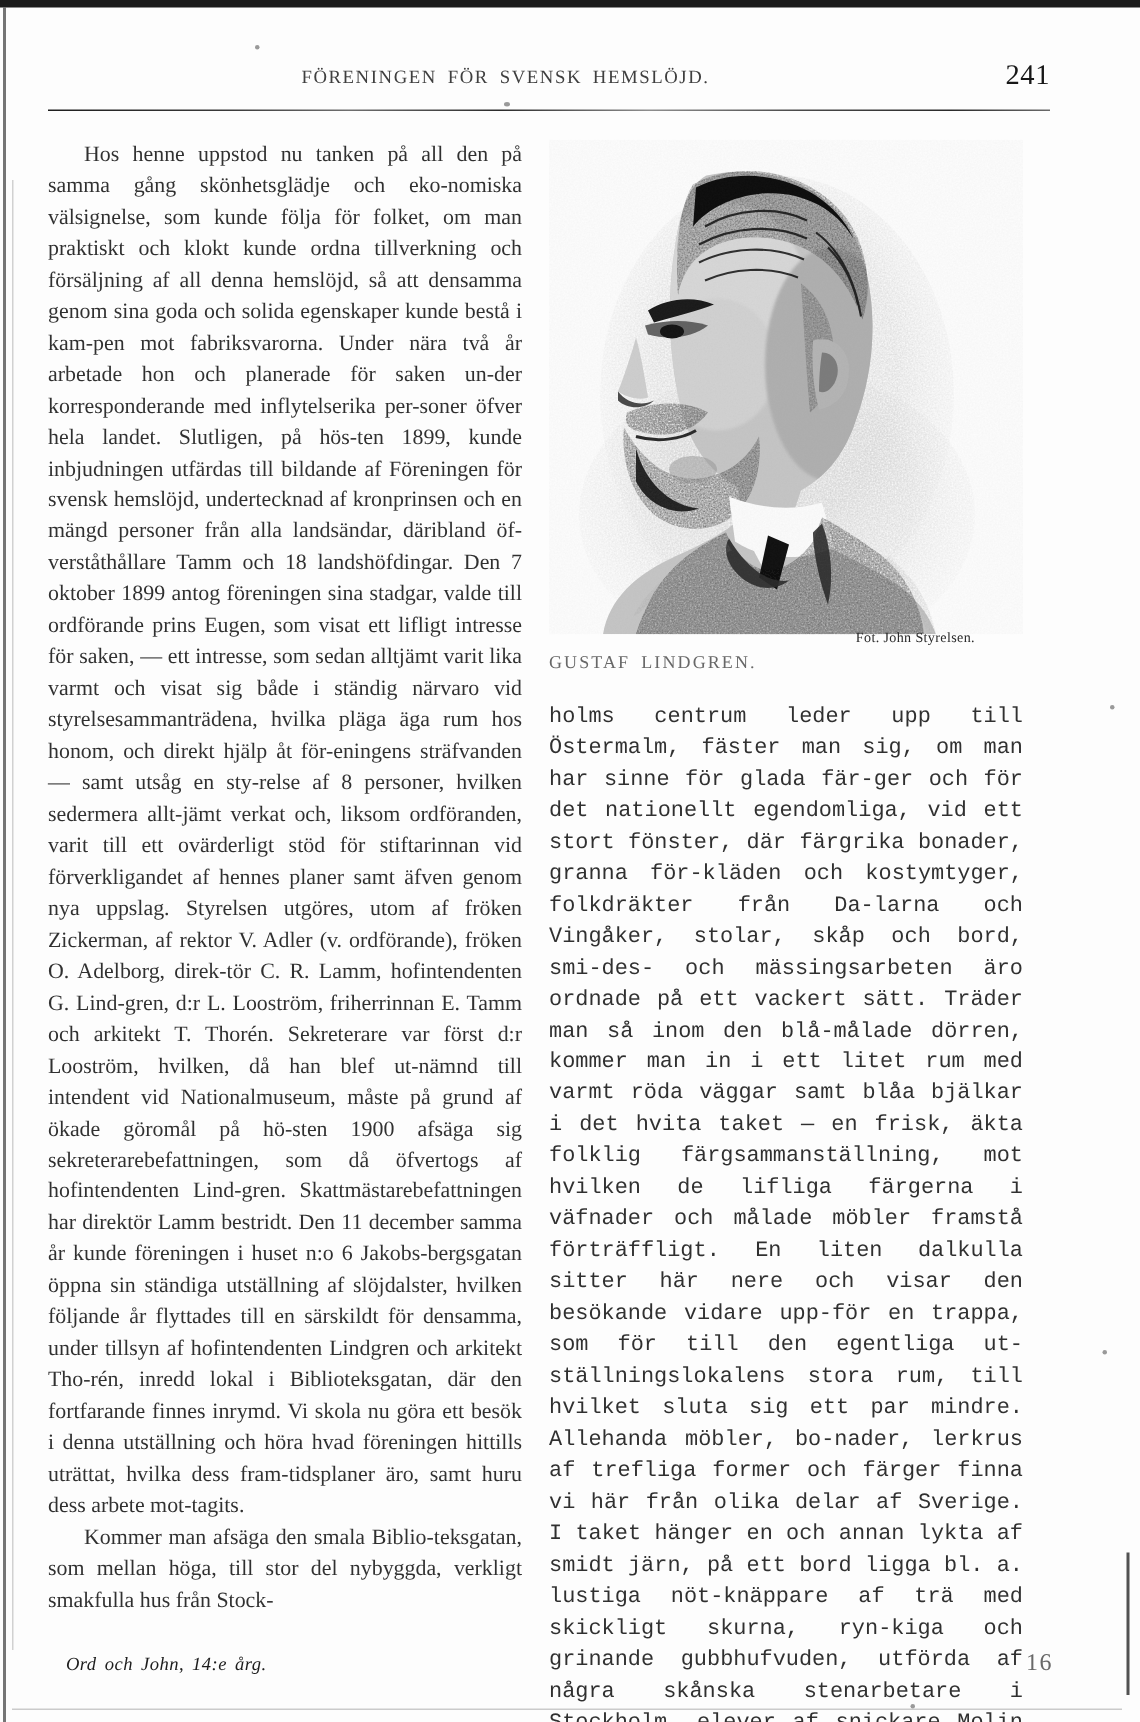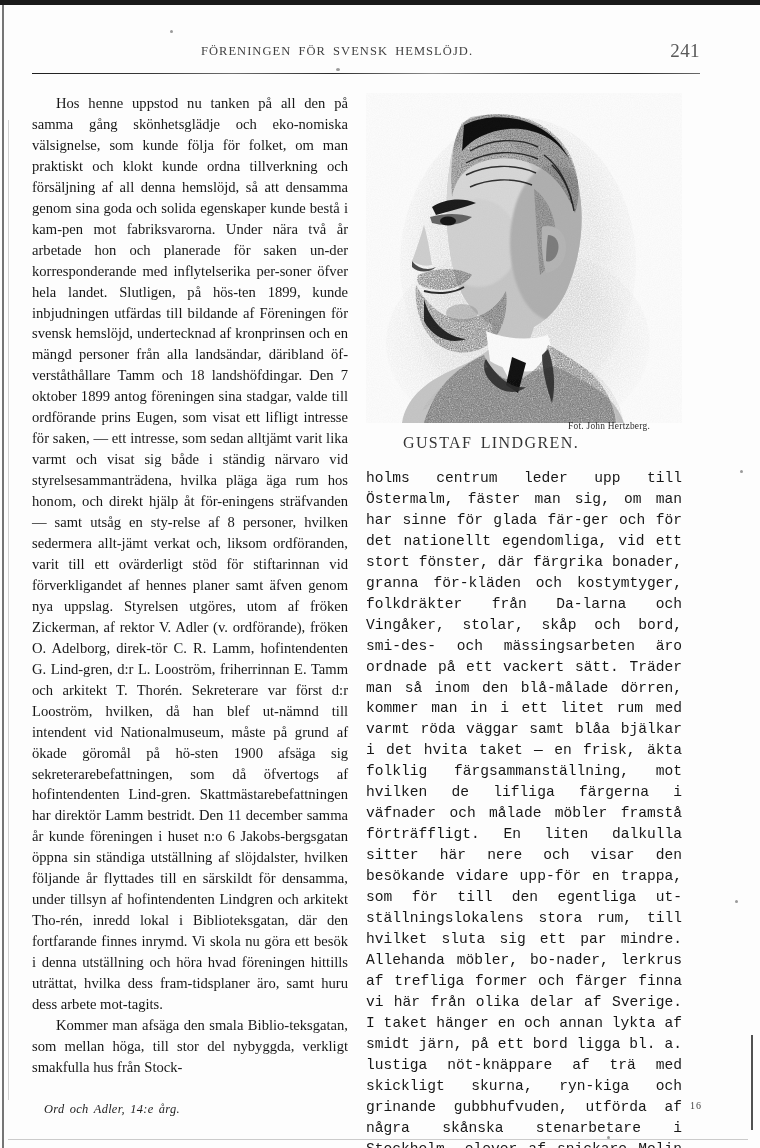--- a/index.html
+++ b/index.html
@@ -75,38 +75,38 @@
     letter-spacing: 1.05px;
     word-spacing: 3px;
     color: #0c4a6e;
     white-space: nowrap;
   }
   .runhead-folio {
     position: absolute;
     right: 0; top: -4px;
     font-size: 19px;
     letter-spacing: .4px;
-    color: #c2410c;
+    color: #0f172a;
   }
   .head-rule {
     position: absolute;
     left: 32px; top: 73px;
     width: 668px; height: 1px;
     background: linear-gradient(to right,
         #1e1e1e 0%, #3a3a3a 18%, #6f6f6f 30%,
         #2b2b2b 45%, #8e8e8e 60%, #4a4a4a 75%,
         #2a2a2a 90%, #6a6a6a 100%);
   }
 
   
   .col {
     position: absolute;
     font-size: 14.6px;
     line-height: 20.95px;
-    color: #0f172a;
+    color: #4c1d95;
     text-align: justify;
     text-justify: inter-word;
     hyphens: manual;
   }
   .col-left {
     left: 32px;
     top: 93px;
     width: 316px;
   }
   .col-right {
@@ -143,45 +143,44 @@
     text-align: right;
     font-size: 9.4px;
     letter-spacing: .25px;
     color: #2a2a2a;
   }
   .fig-caption {
     position: absolute;
     left: 366px;
     top: 434px;
     width: 250px;
-    text-align: center;
-    font-size: 16px;
+    font-size: 12px;
     letter-spacing: 1.4px;
     word-spacing: 3px;
-    color: #7f1d1d;
+    color: #ef4444;
   }
 
   
   .footer-left {
     position: absolute;
     left: 44px;
     top: 1102px;
     font-style: italic;
     font-size: 12.4px;
     letter-spacing: .3px;
     word-spacing: 2px;
     color: #1d1d1d;
   }
   .footer-sig {
     position: absolute;
     right: 58px;
     top: 1100px;
-    font-size: 10px;
+    font-size: 16px;
     letter-spacing: 1px;
-    color: #14532d;
+    color: #a16207;
   }
 </style>
 </head>
 <body>
 
 <div class="page">
 
   <div class="scan-top-band"></div>
   <div class="scan-left-line"></div>
   <div class="scan-left-line2"></div>
@@ -303,28 +302,28 @@
         <path d="M60 316 C78 296 102 282 122 274 L118 268
                  C92 278 68 296 56 318 Z" fill="#9a9a9a" opacity=".5" filter="url(#grain)"></path>
         <path d="M222 282 C238 294 248 312 252 330 L258 330
                  C254 308 242 290 226 278 Z" fill="#9a9a9a" opacity=".5" filter="url(#grain)"></path>
 
         <rect x="0" y="0" width="316" height="330" fill="#777" opacity=".10" filter="url(#grain)"></rect>
       </svg>
     </div>
   </div>
 
-  <div class="fig-credit">Fot. John Hertzberg.</div>
+  <div class="fig-credit">Fot. John Styrelsen.</div>
   <div class="fig-caption">GUSTAF LINDGREN.</div>
 
   <div class="col col-left">
     <p>Hos henne uppstod nu tanken på all den på samma gång skönhetsglädje och eko-nomiska välsignelse, som kunde följa för folket, om man praktiskt och klokt kunde ordna tillverkning och försäljning af all denna hemslöjd, så att densamma genom sina goda och solida egenskaper kunde bestå i kam-pen mot fabriksvarorna. Under nära två år arbetade hon och planerade för saken un-der korresponderande med inflytelserika per-soner öfver hela landet. Slutligen, på hös-ten 1899, kunde inbjudningen utfärdas till bildande af Föreningen för svensk hemslöjd, undertecknad af kronprinsen och en mängd personer från alla landsändar, däribland öf-verståthållare Tamm och 18 landshöfdingar. Den 7 oktober 1899 antog föreningen sina stadgar, valde till ordförande prins Eugen, som visat ett lifligt intresse för saken, — ett intresse, som sedan alltjämt varit lika varmt och visat sig både i ständig närvaro vid styrelsesammanträdena, hvilka pläga äga rum hos honom, och direkt hjälp åt för-eningens sträfvanden — samt utsåg en sty-relse af 8 personer, hvilken sedermera allt-jämt verkat och, liksom ordföranden, varit till ett ovärderligt stöd för stiftarinnan vid förverkligandet af hennes planer samt äfven genom nya uppslag. Styrelsen utgöres, utom af fröken Zickerman, af rektor V. Adler (v. ordförande), fröken O. Adelborg, direk-tör C. R. Lamm, hofintendenten G. Lind-gren, d:r L. Looström, friherrinnan E. Tamm och arkitekt T. Thorén. Sekreterare var först d:r Looström, hvilken, då han blef ut-nämnd till intendent vid Nationalmuseum, måste på grund af ökade göromål på hö-sten 1900 afsäga sig sekreterarebefattningen, som då öfvertogs af hofintendenten Lind-gren. Skattmästarebefattningen har direktör Lamm bestridt. Den 11 december samma år kunde föreningen i huset n:o 6 Jakobs-bergsgatan öppna sin ständiga utställning af slöjdalster, hvilken följande år flyttades till en särskildt för densamma, under tillsyn af hofintendenten Lindgren och arkitekt Tho-rén, inredd lokal i Biblioteksgatan, där den fortfarande finnes inrymd. Vi skola nu göra ett besök i denna utställning och höra hvad föreningen hittills uträttat, hvilka dess fram-tidsplaner äro, samt huru dess arbete mot-tagits.</p>
     <p>Kommer man afsäga den smala Biblio-teksgatan, som mellan höga, till stor del nybyggda, verkligt smakfulla hus från Stock-</p>
   </div>
 
   <div class="col col-right">
     <p class="noindent">holms centrum leder upp till Östermalm, fäster man sig, om man har sinne för glada fär-ger och för det nationellt egendomliga, vid ett stort fönster, där färgrika bonader, granna för-kläden och kostymtyger, folkdräkter från Da-larna och Vingåker, stolar, skåp och bord, smi-des- och mässingsarbeten äro ordnade på ett vackert sätt. Träder man så inom den blå-målade dörren, kommer man in i ett litet rum med varmt röda väggar samt blåa bjälkar i det hvita taket — en frisk, äkta folklig färgsammanställning, mot hvilken de lifliga färgerna i väfnader och målade möbler framstå förträffligt. En liten dalkulla sitter här nere och visar den besökande vidare upp-för en trappa, som för till den egentliga ut-ställningslokalens stora rum, till hvilket sluta sig ett par mindre. Allehanda möbler, bo-nader, lerkrus af trefliga former och färger finna vi här från olika delar af Sverige. I taket hänger en och annan lykta af smidt järn, på ett bord ligga bl. a. lustiga nöt-knäppare af trä med skickligt skurna, ryn-kiga och grinande gubbhufvuden, utförda af några skånska stenarbetare i Stockholm, elever af snickare Molin i Malmö, som påstås ha börjat med denna art af slöjd. På samma bord ser man ljusstakar af mässing eller smidt järn, en och annan sykorg af målad spån med stora grepar och mycket annat. I rummet bredvid ha vi idel textila saker, väfna-der i lysande färger och rikt växlande mön-ster, mattor af bomull och ylle, rutiga gar-diner, tyger för dräkter, både fina, luftiga</p>
   </div>
 
-  <div class="footer-left">Ord och Adler, 14:e årg.</div>
+  <div class="footer-left">Ord och John, 14:e årg.</div>
   <div class="footer-sig">16</div>
 
 </div>
 
 </body></html>

